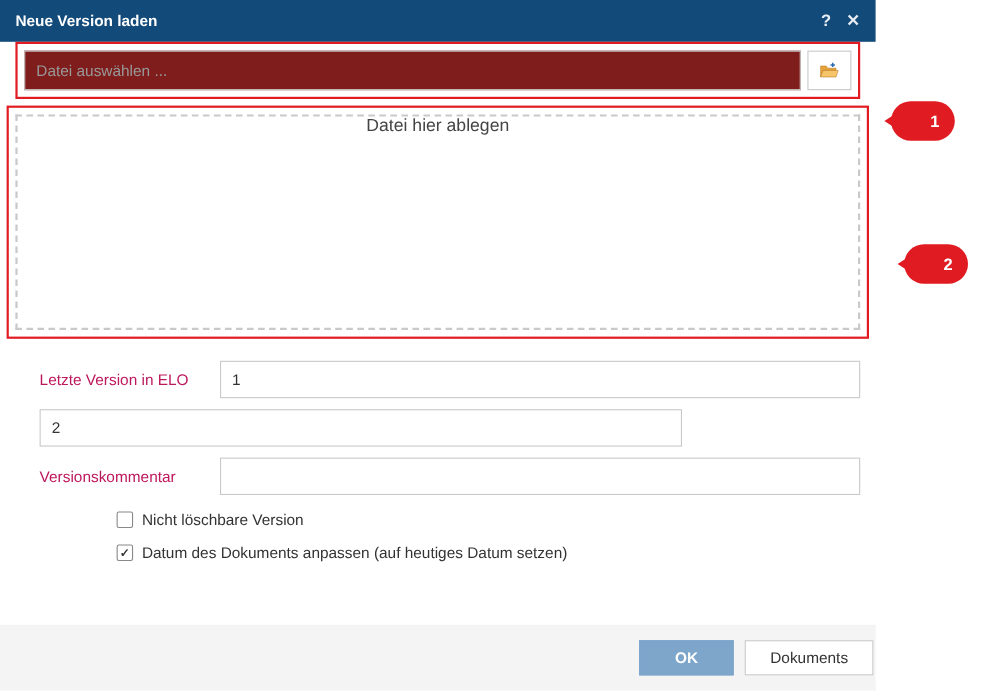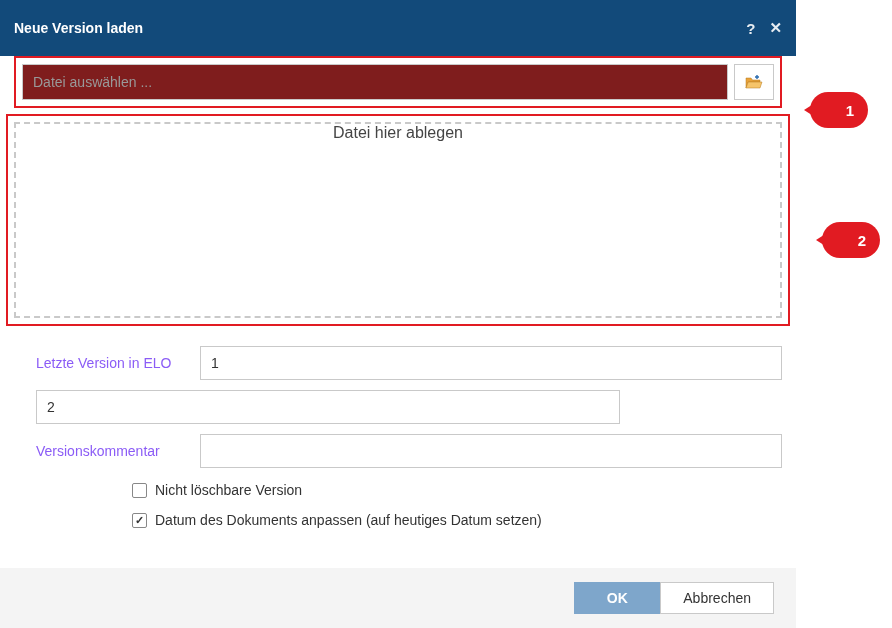--- a/index.html
+++ b/index.html
@@ -8,21 +8,21 @@
       font-size: 14px;
       color: #333;
       background: #fff;
       width: 892px;
       height: 628px;
       position: relative;
     }
     .titlebar {
       background: #124a7a;
       color: #fff;
-      height: 56px;
+      height: 38px;
       display: flex;
       align-items: center;
       padding: 0 14px;
       width: 796px;
     }
     .titlebar .title {
       flex: 1;
       font-weight: 600;
       font-size: 14px;
     }
@@ -88,37 +88,37 @@
     .form-area {
       padding: 20px 14px 0 36px;
     }
     .form-row {
       display: flex;
       align-items: center;
       margin-bottom: 10px;
     }
     .form-label {
       width: 164px;
-      color: #8b5cf6;
+      color: #be185d;
       font-size: 14px;
     }
     .form-input {
       flex: 1;
       height: 34px;
       border: 1px solid #c9c9c9;
       padding: 0 10px;
       font-size: 14px;
       color: #333;
       background: #fff;
       max-width: 584px;
     }
     .check-row {
       display: flex;
       align-items: center;
-      margin: 14px 0 0 96px;
+      margin: 14px 0 0 70px;
     }
     .checkbox {
       width: 15px;
       height: 15px;
       border: 1px solid #888;
       border-radius: 2px;
       margin-right: 8px;
       display: flex;
       align-items: center;
       justify-content: center;
@@ -129,24 +129,24 @@
       content: "✓";
       font-weight: bold;
     }
     .check-label {
       font-size: 14px;
       color: #333;
     }
     .footer {
       width: 796px;
       background: #f4f4f4;
-      padding: 14px 22px;
+      padding: 14px 2px;
       display: flex;
       justify-content: flex-end;
-      gap: 0;
+      gap: 10px;
       position: absolute;
       bottom: 0;
       left: 0;
       text-align: center;
     }
     .btn {
       height: 32px;
       padding: 0 22px;
       border: 1px solid #c9c9c9;
       background: #fff;
@@ -240,21 +240,21 @@
     </div>
     <div class="check-row">
       <div class="checkbox checked"></div>
       <span class="check-label">Datum des Dokuments anpassen (auf heutiges Datum setzen)</span>
     </div>
   </div>
 </div>
 
 <div class="footer">
   <div class="btn btn-primary">OK</div>
-  <div class="btn">Abbrechen</div>
+  <div class="btn">Dokuments</div>
 </div>
 
 <div class="callout" style="top:92px; left:810px;">
   <span>1</span>
 </div>
 <div class="callout" style="top:222px; left:822px;">
   <span>2</span>
 </div>
 
 </body></html>

